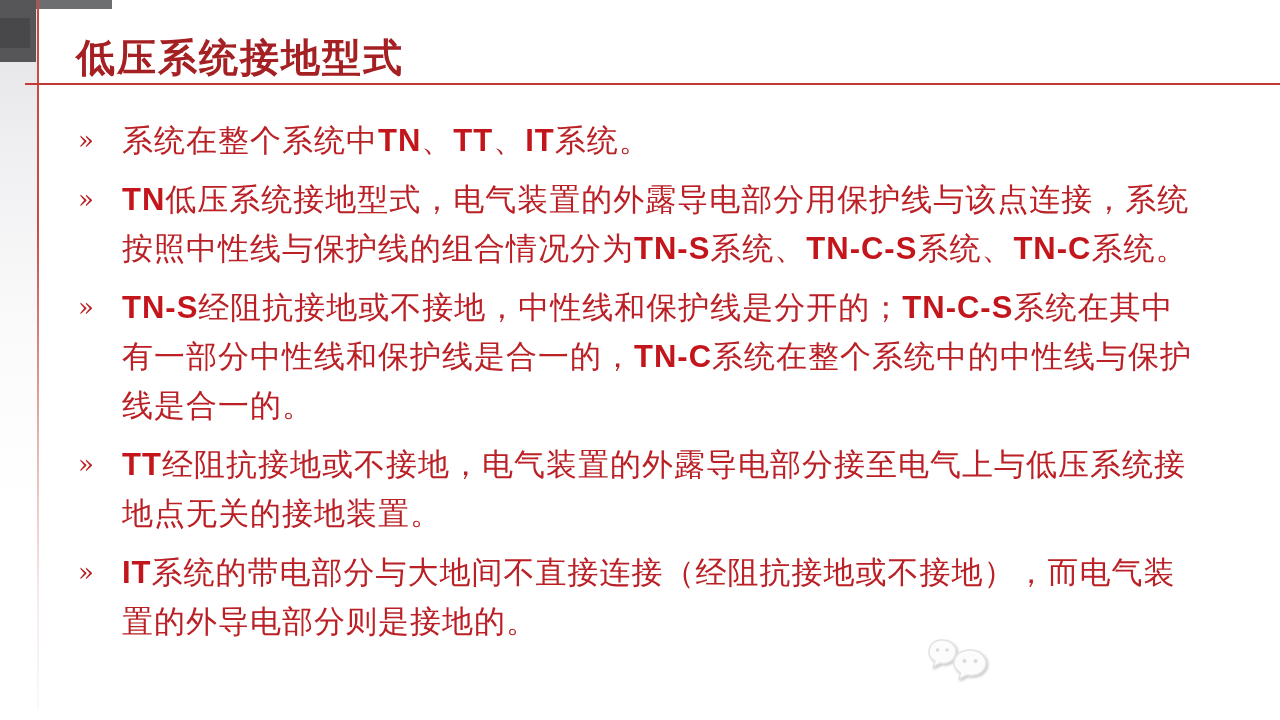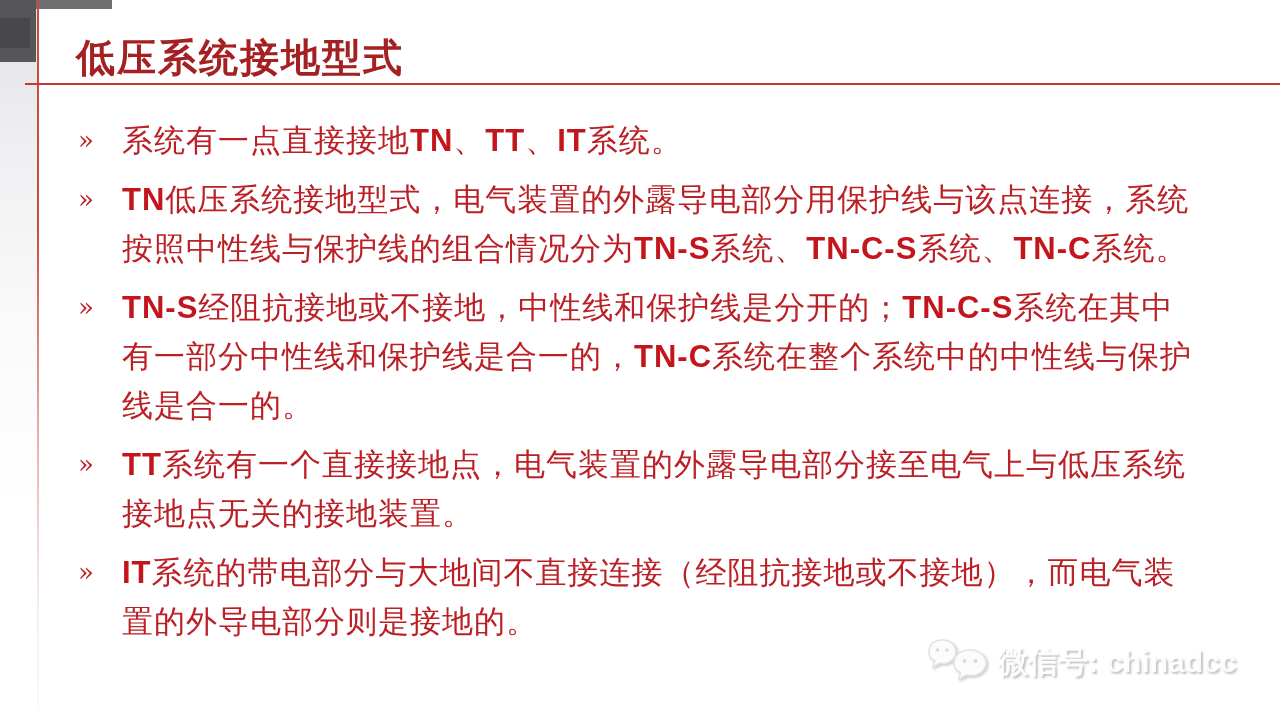--- a/index.html
+++ b/index.html
@@ -89,33 +89,33 @@
 <div class="corner-block"></div>
 <div class="corner-block-dark"></div>
 <div class="v-line"></div>
 
 <div class="slide-title">低压系统接地型式</div>
 <div class="title-rule"></div>
 
 <div class="content">
     <div class="bullet">
       <span class="marker">»</span>
-      <span class="btext"><span>系统有一点直接接地</span><b class="latin">TN</b><span>、</span><b class="latin">TT</b><span>、</span><b class="latin">IT</b><span>系统。</span></span>
+      <span class="btext"><span>系统在整个系统中</span><b class="latin">TN</b><span>、</span><b class="latin">TT</b><span>、</span><b class="latin">IT</b><span>系统。</span></span>
     </div>
     <div class="bullet">
       <span class="marker">»</span>
       <span class="btext"><b class="latin">TN</b><span>低压系统接地型式，电气装置的外露导电部分用保护线与该点连接，系统按照中性线与保护线的组合情况分为</span><b class="latin">TN-S</b><span>系统、</span><b class="latin">TN-C-S</b><span>系统、</span><b class="latin">TN-C</b><span>系统。</span></span>
     </div>
     <div class="bullet">
       <span class="marker">»</span>
       <span class="btext"><b class="latin">TN-S</b><span>经阻抗接地或不接地，中性线和保护线是分开的；</span><b class="latin">TN-C-S</b><span>系统在其中有一部分中性线和保护线是合一的，</span><b class="latin">TN-C</b><span>系统在整个系统中的中性线与保护线是合一的。</span></span>
     </div>
     <div class="bullet">
       <span class="marker">»</span>
-      <span class="btext"><b class="latin">TT</b><span>系统有一个直接接地点，电气装置的外露导电部分接至电气上与低压系统接地点无关的接地装置。</span></span>
+      <span class="btext"><b class="latin">TT</b><span>经阻抗接地或不接地，电气装置的外露导电部分接至电气上与低压系统接地点无关的接地装置。</span></span>
     </div>
     <div class="bullet">
       <span class="marker">»</span>
       <span class="btext"><b class="latin">IT</b><span>系统的带电部分与大地间不直接连接（经阻抗接地或不接地），而电气装置的外导电部分则是接地的。</span></span>
     </div>
   </div>
 
 <div class="watermark">
   <svg class="wm-icon" viewBox="0 0 62 52">
     <defs>
@@ -127,14 +127,13 @@
       <path d="M14 4 C5 4 1 10 1 16 C1 20 3 23 7 25 L5 31 L12 27 C13 27.3 14.5 27.5 16 27.4 C24 27 28 21 28 15.5 C28 9 22 4 14 4 Z"></path>
       <path d="M42 14 C32 14 26 20 26 27 C26 31 28.5 34.5 32.5 36.8 L31 43 L38.5 39 C39.8 39.3 41.3 39.5 43 39.5 C52 39.5 58 33.8 58 27 C58 20 51 14 42 14 Z"></path>
     </g>
     <g fill="#d9d9d9">
       <circle cx="9.5" cy="14" r="1.8"></circle>
       <circle cx="19" cy="14" r="1.8"></circle>
       <circle cx="36.5" cy="25" r="2"></circle>
       <circle cx="47.5" cy="25" r="2"></circle>
     </g>
   </svg>
-  <span class="wm-text">微信号: chinadcc</span>
 </div>
 
 </body></html>

